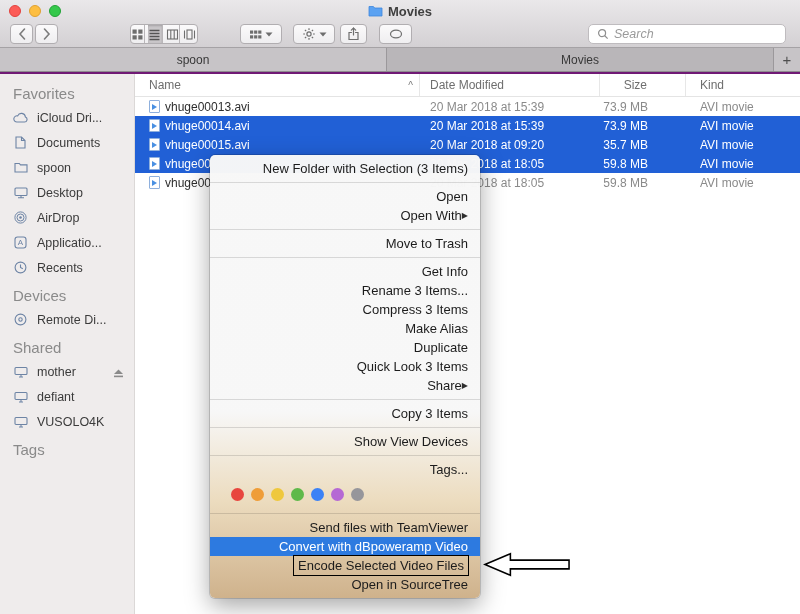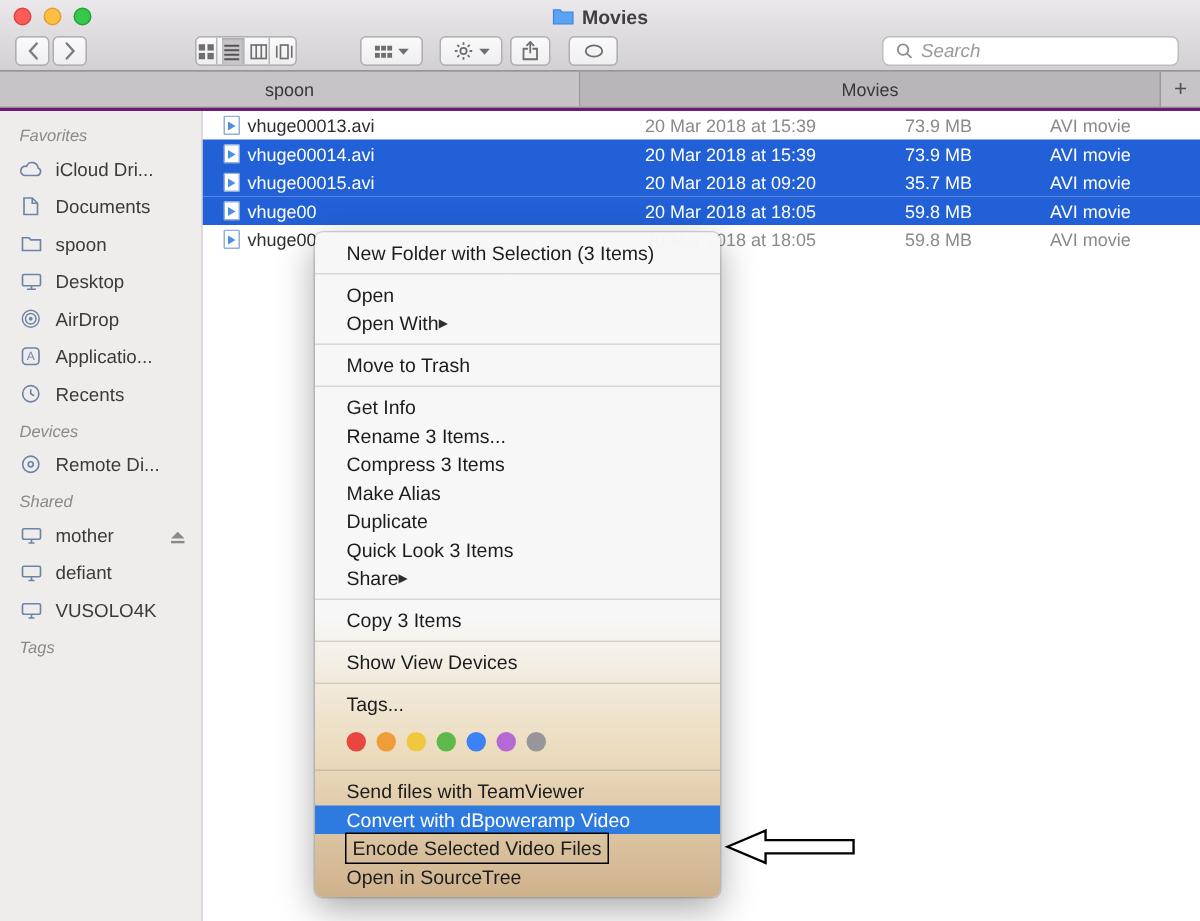--- a/index.html
+++ b/index.html
@@ -38,21 +38,21 @@
   
   .tabbar { height:24px; display:flex; background:#b2afb2; border-bottom:1px solid #8f8c8f; }
   .tab { flex:1; display:flex; align-items:center; justify-content:center; font-size:12px; color:#383838; border-right:1px solid #9b989b; }
   .tab-left { background:#c7c4c7; }
   .tab-right { background:#b9b6b9; }
   .tab-add { width:26px; background:#c7c4c7; display:flex; align-items:center; justify-content:center; font-size:15px; color:#4e4e4e; }
 
   
   .main { position:absolute; top:74px; bottom:0; left:0; right:0; display:flex; }
   .sidebar { width:135px; background:#efecec; border-right:1px solid #dbd8d7; padding-top:4px; overflow:hidden; }
-  .sb-title { font-size:11px; color:#8a8a8a; padding:7px 0 3px 13px;font-style:italic; }
+  .sb-title { font-size:15px; color:#8a8a8a; padding:7px 0 3px 13px; }
   .sb-item { height:25px; display:flex; align-items:center; padding-left:12px; gap:8px; font-size:12.5px; color:#3b3b3b; position:relative; white-space:nowrap; }
   .sb-ic { width:17px; display:flex; justify-content:center; flex:none; }
   .eject { position:absolute; right:10px; top:8px; }
 
   .content { flex:1; background:#fff; position:relative; overflow:hidden; }
   .cols-header { height:23px; display:flex; align-items:stretch; border-bottom:1px solid #e4e4e4; font-size:12px; color:#6e6e6e; }
   .ch { display:flex; align-items:center; border-right:1px solid #e7e7e7; position:relative; }
   .c-name { width:285px; padding-left:14px; }
   .c-date { width:180px; padding-left:10px; }
   .c-size { width:86px; justify-content:flex-end; padding-right:38px; }
@@ -67,21 +67,21 @@
   .row.selected { background:var(--selection,#2160d6); }
   .row.selected > div, .row.selected .c-name { color:#fff; }
   .file-icon { width:11px; height:13px; background:#fff; border:1px solid #8fb0dd; border-radius:1px; position:relative; flex:none; }
   .file-icon::after { content:""; position:absolute; left:2px; top:3px; border-left:5px solid #4a90e2; border-top:3px solid transparent; border-bottom:3px solid transparent; }
 
   
   .context-menu { position:absolute; left:210px; top:155px; width:270px; padding:4px 0; border-radius:5px; z-index:40;
     background:linear-gradient(180deg, rgba(247,247,247,.98) 0%, rgba(247,247,247,.98) 58%, #ecdcbf 78%, #cfb28c 100%);
     box-shadow:0 8px 24px rgba(0,0,0,.35), 0 0 0 1px rgba(0,0,0,.15); }
   .mi { height:19px; line-height:19px; padding:0 12px 0 21px; font-size:13px; color:#1c1c1c;
-        display:flex; justify-content:flex-start; align-items:center; white-space:nowrap; }
+        display:flex; justify-content:flex-end; align-items:center; white-space:nowrap; }
   .mi .sub-arrow { font-size:8px; color:#2e2e2e; }
   .mi.highlight { background:var(--menu-highlight,#2d7ae0); color:#fff; }
   .msep { height:1px; background:rgba(0,0,0,.13); margin:4px 0; }
   .tag-dots { height:30px; display:flex; align-items:center; gap:7px; padding-left:21px; }
   .dot { width:13px; height:13px; border-radius:50%; background:#ccc; }
   .boxed { outline:1.5px solid #000; padding:0 4px; }
 
   
   .annot-arrow { position:absolute; left:483px; top:551px; z-index:50; }
 </style>
@@ -344,20 +344,35 @@
               </g>
             </svg>
           </span>
         <span>VUSOLO4K</span>
       </div>
 
       <div class="sb-title">Tags</div>
     </aside>
 
     <section class="content">
+      <div class="cols-header">
+        <div class="ch c-name">
+          <span>Name</span>
+          <span class="sort">^</span>
+        </div>
+        <div class="ch c-date">
+            <span>Date Modified</span>
+          </div>
+        <div class="ch c-size">
+            <span>Size</span>
+          </div>
+        <div class="ch c-kind">
+            <span>Kind</span>
+          </div>
+      </div>
 
       <div class="row">
         <div class="c-name">
             <span class="file-icon"></span>
             <span>vhuge00013.avi</span>
           </div>
         <div class="c-date">20 Mar 2018 at 15:39</div>
         <div class="c-size">73.9 MB</div>
         <div class="c-kind">AVI movie</div>
       </div>

